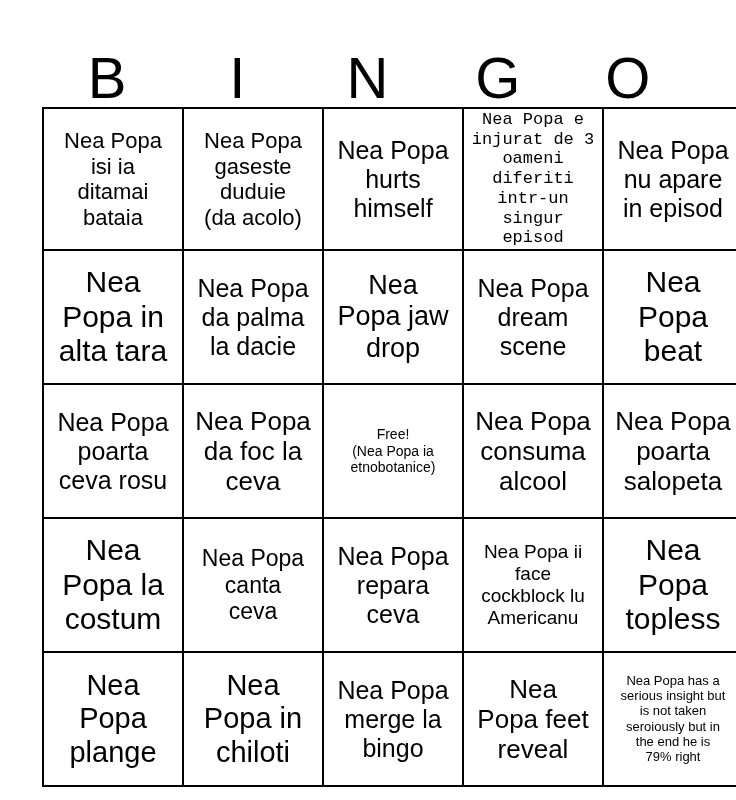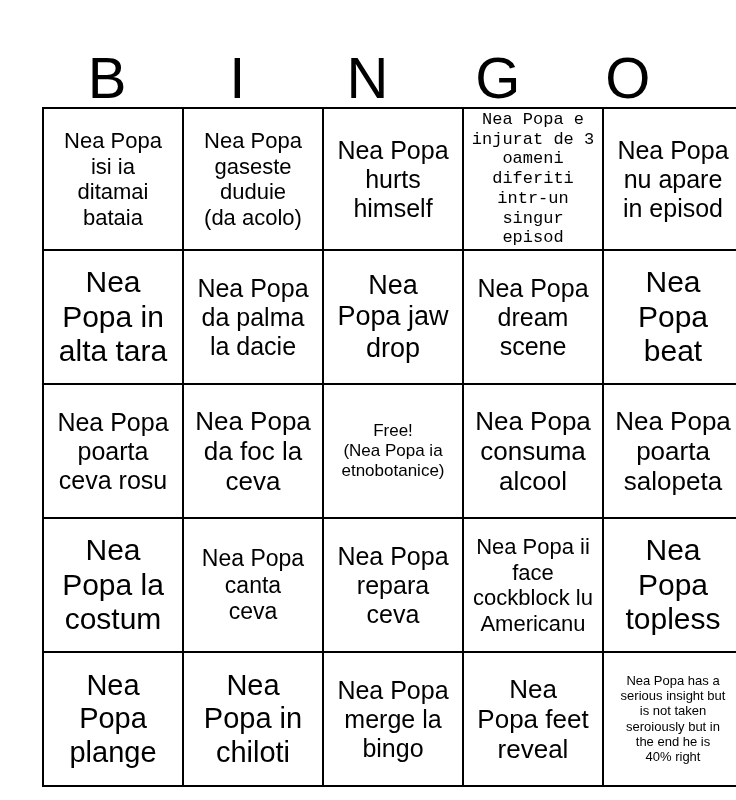--- a/index.html
+++ b/index.html
@@ -107,41 +107,41 @@
 Popa
 beat</span></td>
       </tr>
       <tr>
         <td class="cell"><span class="cell-text" style="font-size: 25px;">Nea Popa
 poarta
 ceva rosu</span></td>
         <td class="cell"><span class="cell-text" style="font-size: 26px;">Nea Popa
 da foc la
 ceva</span></td>
-        <td class="cell"><span class="cell-text" style="font-size: 17px;">Free!
+        <td class="cell"><span class="cell-text" style="font-size: 14px;">Free!
 (Nea Popa ia
 etnobotanice)</span></td>
         <td class="cell"><span class="cell-text" style="font-size: 26px;">Nea Popa
 consuma
 alcool</span></td>
         <td class="cell"><span class="cell-text" style="font-size: 26px;">Nea Popa
 poarta
 salopeta</span></td>
       </tr>
       <tr>
         <td class="cell"><span class="cell-text" style="font-size: 30px;">Nea
 Popa la
 costum</span></td>
         <td class="cell"><span class="cell-text" style="font-size: 23px;">Nea Popa
 canta
 ceva</span></td>
         <td class="cell"><span class="cell-text" style="font-size: 25px;">Nea Popa
 repara
 ceva</span></td>
-        <td class="cell"><span class="cell-text" style="font-size: 22px;">Nea Popa ii
+        <td class="cell"><span class="cell-text" style="font-size: 19px;">Nea Popa ii
 face
 cockblock lu
 Americanu</span></td>
         <td class="cell"><span class="cell-text" style="font-size: 30px;">Nea
 Popa
 topless</span></td>
       </tr>
       <tr>
         <td class="cell"><span class="cell-text" style="font-size: 29px;">Nea
 Popa
@@ -153,18 +153,18 @@
 merge la
 bingo</span></td>
         <td class="cell"><span class="cell-text" style="font-size: 26px;">Nea
 Popa feet
 reveal</span></td>
         <td class="cell"><span class="cell-text" style="font-size: 13px;">Nea Popa has a
 serious insight but
 is not taken
 seroiously but in
 the end he is
-40% right</span></td>
+79% right</span></td>
       </tr>
     </tbody>
   </table>
 
 </div>
 
 </body></html>

